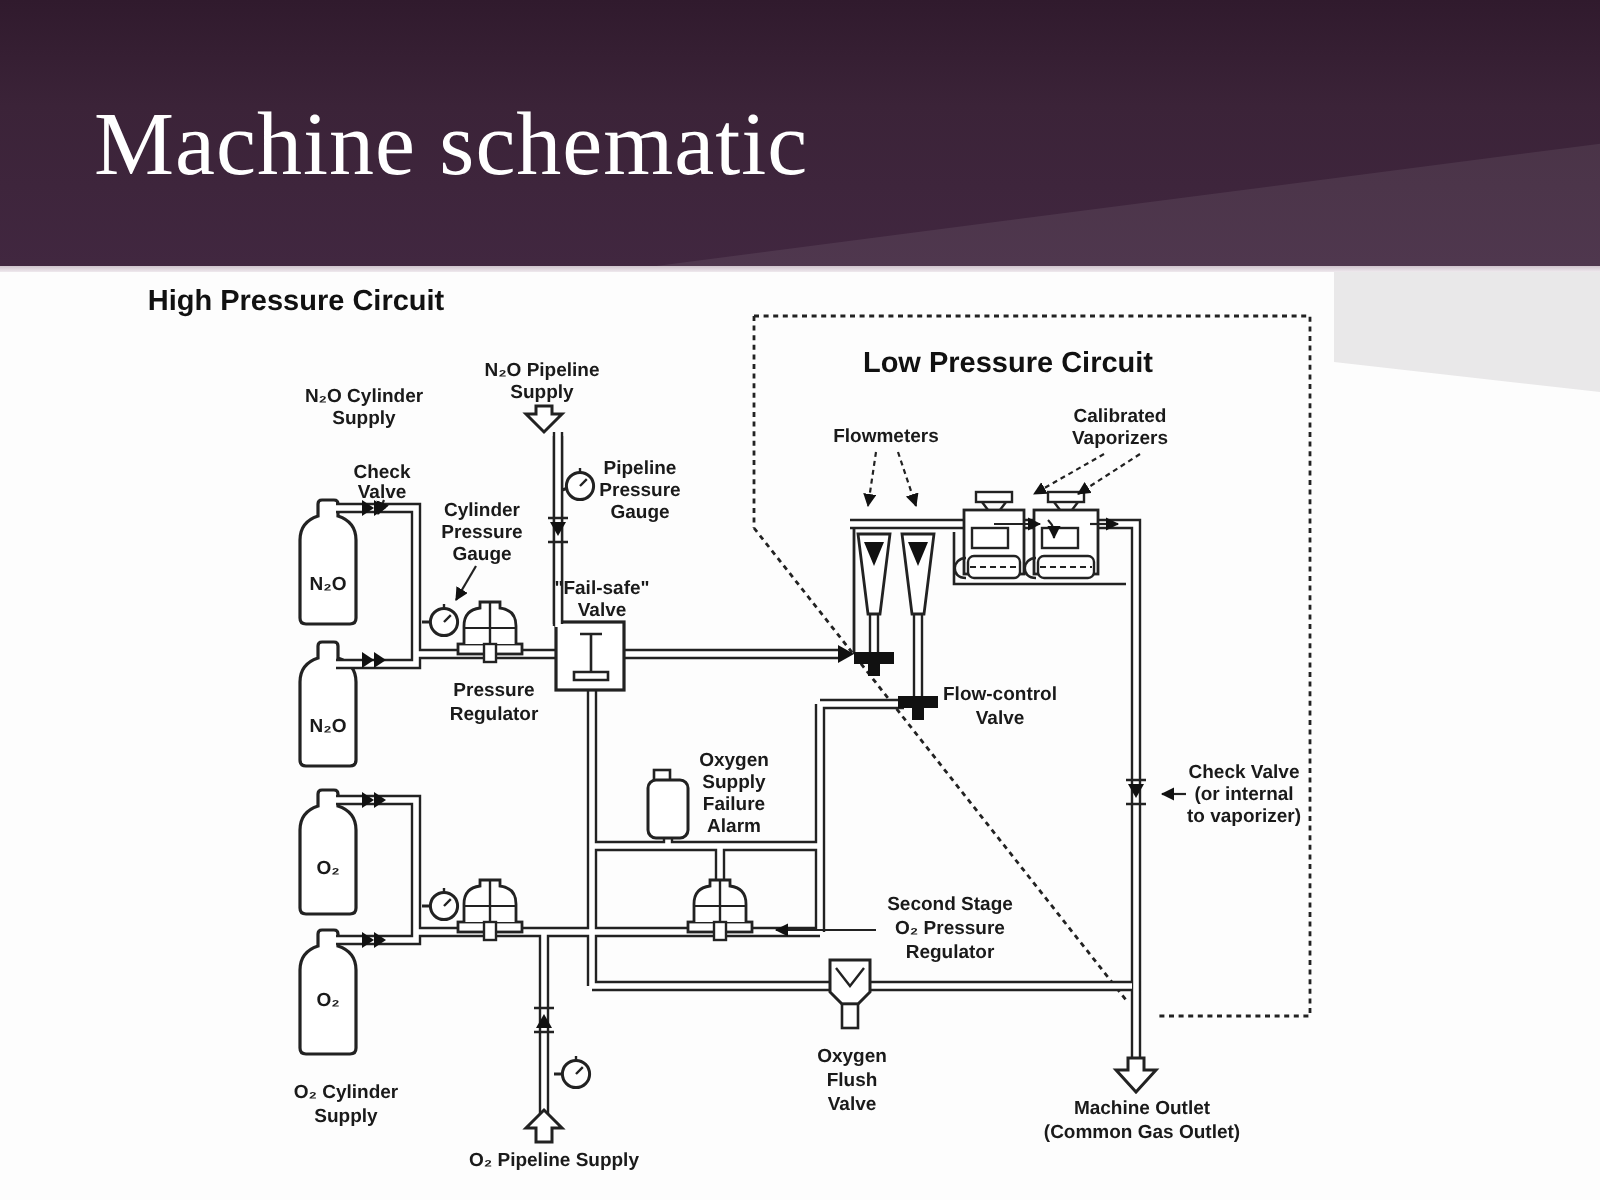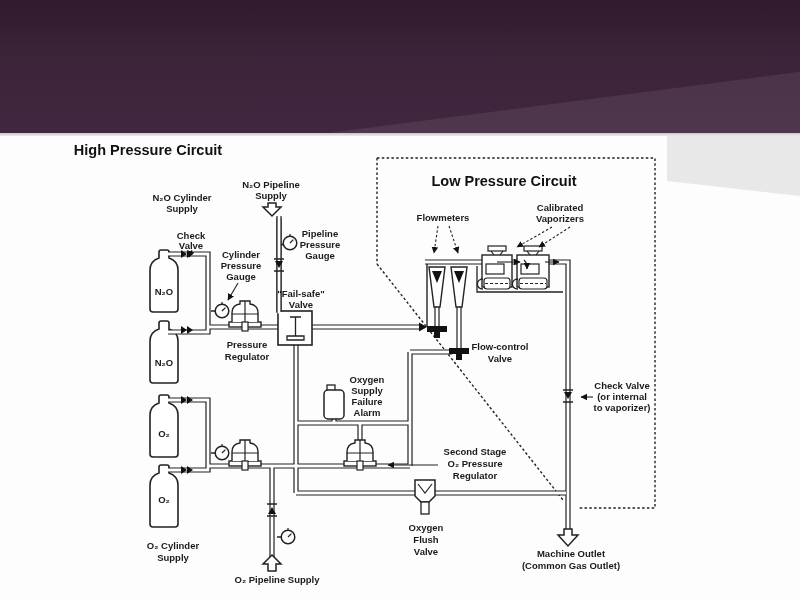--- a/index.html
+++ b/index.html
@@ -40,20 +40,21 @@
   .ln{stroke:#222;fill:none;}
 </style>
 </head>
 <body>
 
 <div class="slide">
 
   <div class="header"></div>
   <div class="header-accent"></div>
   <div class="header-line"></div>
+  <div class="slide-title">Machine schematic</div>
   <div class="corner-wedge"></div>
 
   <svg width="800" height="600" viewBox="0 0 800 600">
     <defs>
       <marker id="ah" markerWidth="7" markerHeight="7" refX="5.5" refY="3" orient="auto">
         <path d="M0,0 L6,3 L0,6 Z" fill="#111"></path>
       </marker>
       <g id="bottle">
         <path d="M10,9 V3 Q10,1 12,1 H18 Q20,1 20,3 V9 Q29,12 29,21 V60 Q29,63 26,63 H4 Q1,63 1,60 V21 Q1,12 10,9 Z" fill="#fff" stroke="#222" stroke-width="1.6"></path>
       </g>

